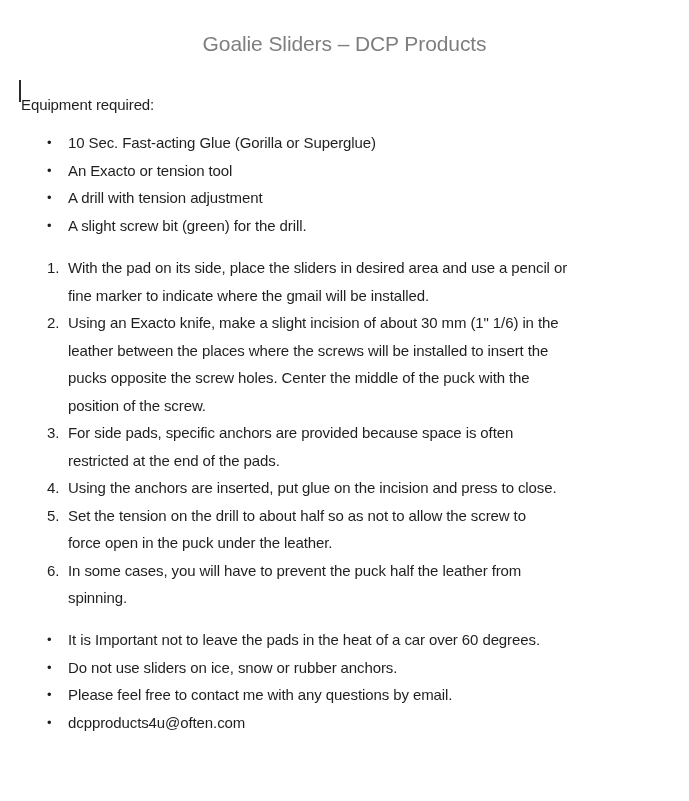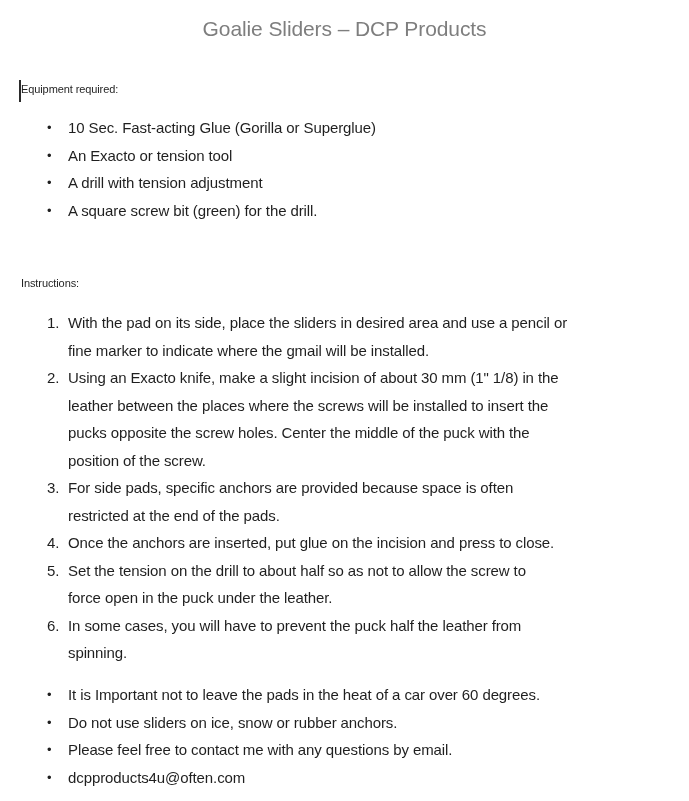--- a/index.html
+++ b/index.html
@@ -16,30 +16,30 @@
     letter-spacing: -0.1px;
   }
   .page {
     position: relative;
     width: 689px;
     height: 801px;
     background: #ffffff;
   }
   .doc-title {
     margin: 0;
-    padding-top: 14px;
+    padding-top: 29px;
     line-height: 30px;
     font-size: 21px;
     font-weight: 300;
     text-align: center;
     color: #7e7e7e;
   }
   .section-heading {
     margin: 0 0 0 21px;
-    font-size: 11px;
+    font-size: 15px;
     line-height: 21px;
     font-weight: 400;
     color: #1f1f1f;
   }
   .heading-equipment { margin-top: 35px; }
   .heading-instructions { margin-top: 49px; }
   .text-cursor {
     position: absolute;
     left: 19px;
     top: 80px;
@@ -90,47 +90,46 @@
     <li>
       <span class="marker bullet-marker">•</span>
       <span class="item-text">An Exacto or tension tool</span>
     </li>
     <li>
       <span class="marker bullet-marker">•</span>
       <span class="item-text">A drill with tension adjustment</span>
     </li>
     <li>
       <span class="marker bullet-marker">•</span>
-      <span class="item-text">A square screw bit (green) for the drill.</span>
+      <span class="item-text">A slight screw bit (green) for the drill.</span>
     </li>
   </ul>
 
-  <p class="section-heading heading-instructions">Instructions:</p>
 
   <ol class="doc-list instructions-list">
     <li>
       <span class="marker">1.</span>
       <span class="item-text">With the pad on its side, place the sliders in desired area and use a pencil or
 fine marker to indicate where the gmail will be installed.</span>
     </li>
     <li>
       <span class="marker">2.</span>
-      <span class="item-text">Using an Exacto knife, make a slight incision of about 30 mm (1" 1/8) in the
+      <span class="item-text">Using an Exacto knife, make a slight incision of about 30 mm (1" 1/6) in the
 leather between the places where the screws will be installed to insert the
 pucks opposite the screw holes. Center the middle of the puck with the
 position of the screw.</span>
     </li>
     <li>
       <span class="marker">3.</span>
       <span class="item-text">For side pads, specific anchors are provided because space is often
 restricted at the end of the pads.</span>
     </li>
     <li>
       <span class="marker">4.</span>
-      <span class="item-text">Once the anchors are inserted, put glue on the incision and press to close.</span>
+      <span class="item-text">Using the anchors are inserted, put glue on the incision and press to close.</span>
     </li>
     <li>
       <span class="marker">5.</span>
       <span class="item-text">Set the tension on the drill to about half so as not to allow the screw to
 force open in the puck under the leather.</span>
     </li>
     <li>
       <span class="marker">6.</span>
       <span class="item-text">In some cases, you will have to prevent the puck half the leather from
 spinning.</span>

